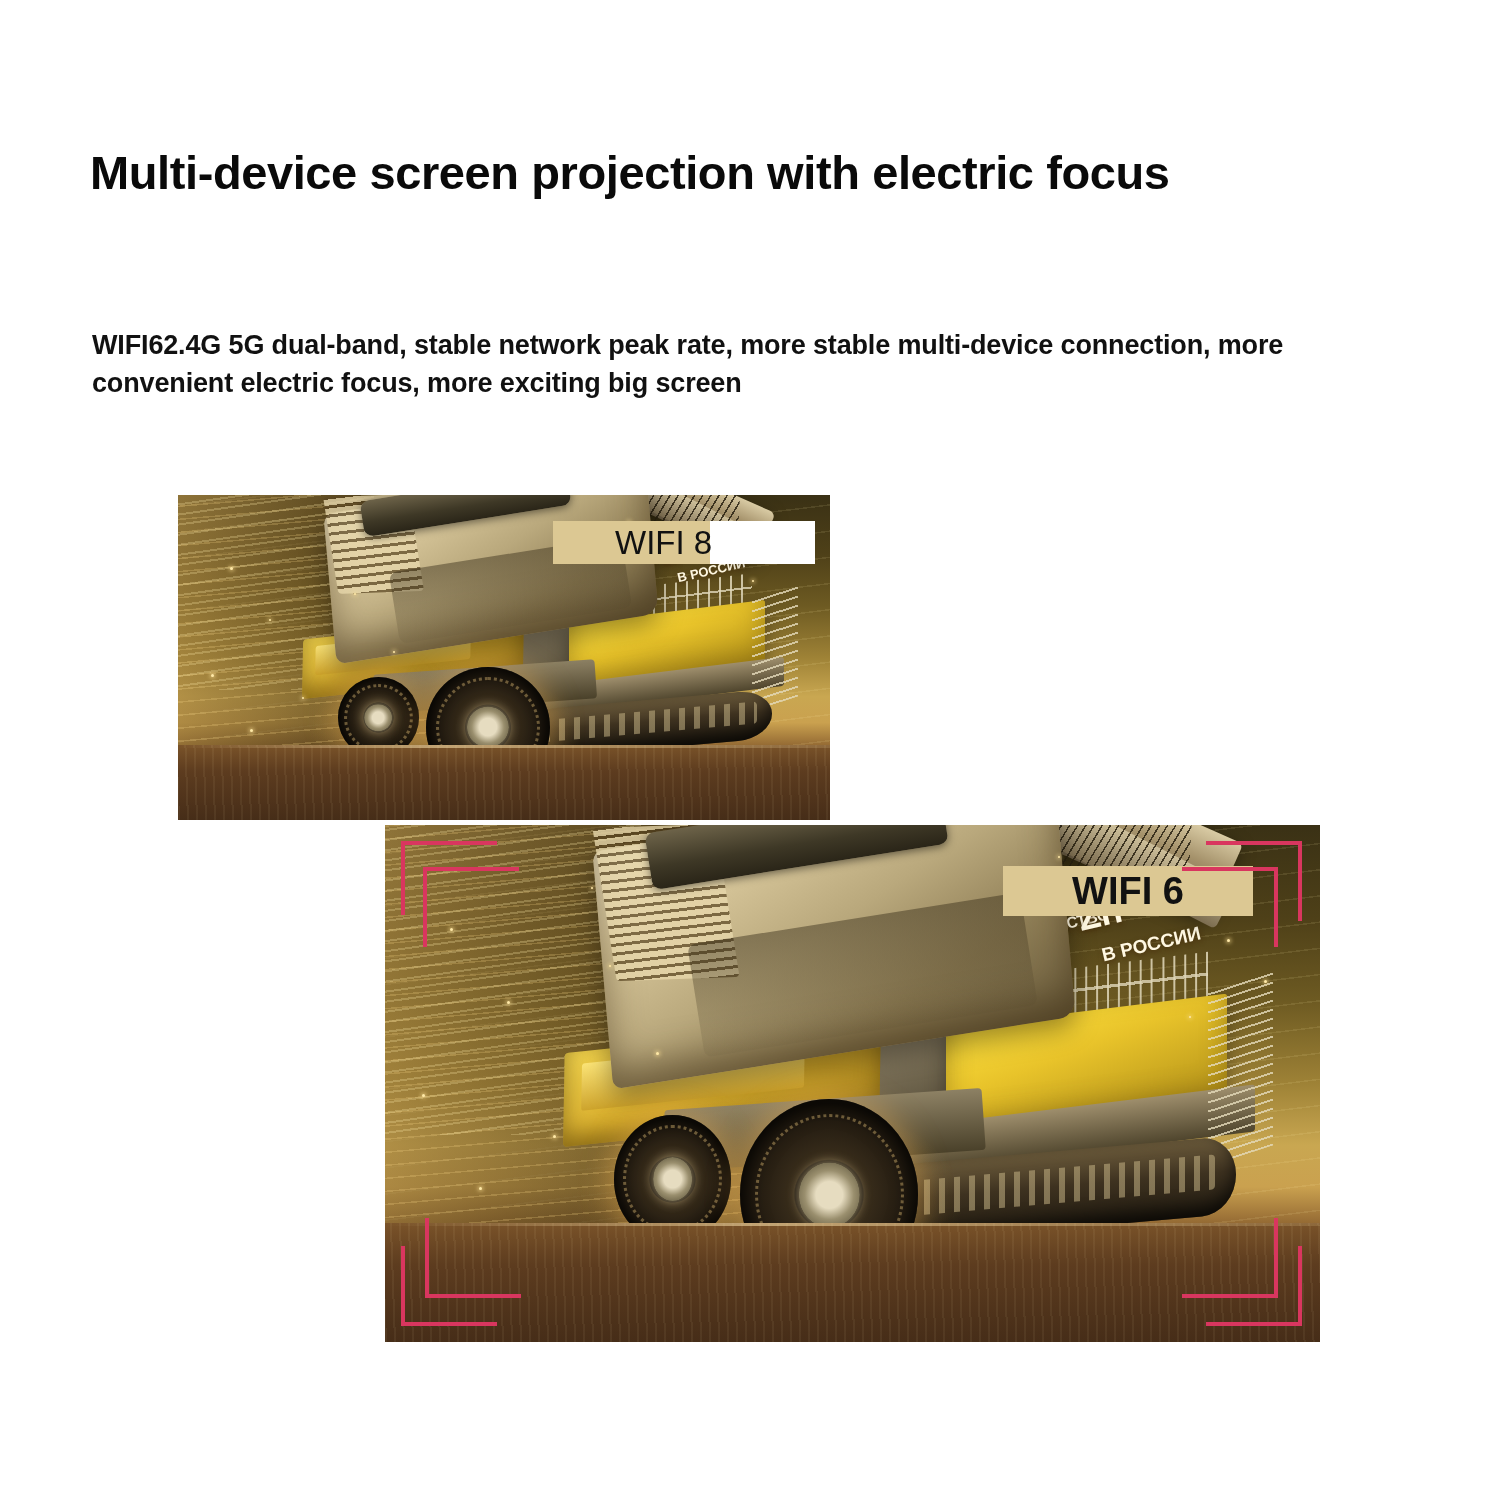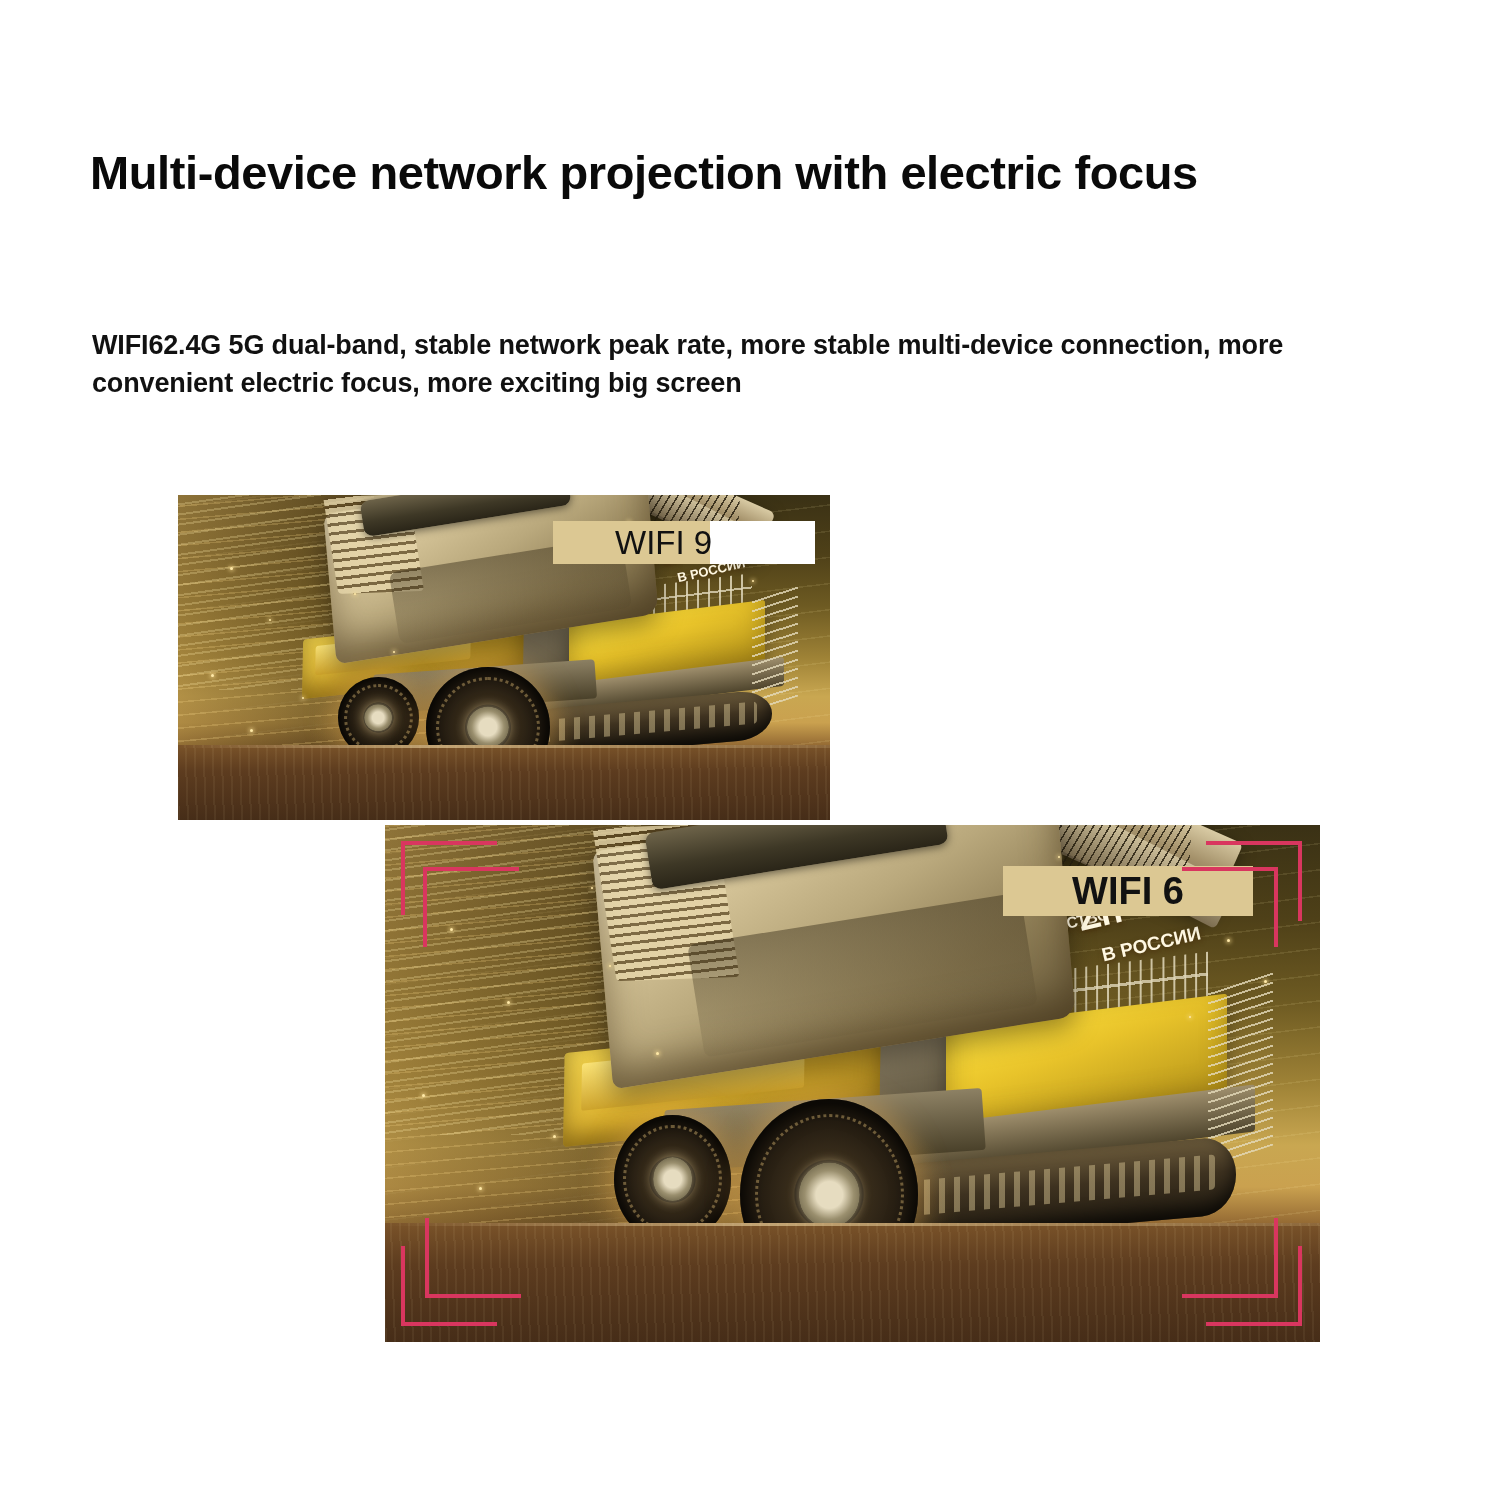--- a/index.html
+++ b/index.html
@@ -281,21 +281,21 @@
     font-weight:bold;
   }
 
   
   .bracket{ position:absolute; z-index:7; }
   .bracket span{ position:absolute; background:#d9365f; display:block; }
 </style>
 </head>
 <body>
 
-<div class="headline">Multi-device network projection with electric focus</div>
+<div class="headline">Multi-device screen projection with electric focus</div>
 
 <div class="subhead">WIFI62.4G 5G dual-band, stable network peak rate, more stable multi-device connection, more convenient electric focus, more exciting big screen</div>
 
 <div class="photo photo-small">
   <div class="scene">
     <div class="sky"></div>
     <div class="streaks"></div>
     <div class="wall"></div>
     <div class="wall2"></div>
     <div class="sun"></div>
@@ -347,21 +347,21 @@
       <i class="dot" style="left:11%;top:72%;width:3px;height:3px"></i>
       <i class="dot" style="left:27%;top:30%;width:2px;height:2px"></i>
       <i class="dot" style="left:33%;top:48%;width:2px;height:2px"></i>
       <i class="dot" style="left:78%;top:12%;width:3px;height:3px"></i>
       <i class="dot" style="left:88%;top:26%;width:2px;height:2px"></i>
       <i class="dot" style="left:69%;top:8%;width:2px;height:2px"></i>
     </div>
   </div>
 </div>
 
-<div class="wifi-label wifi5">WIFI 9</div>
+<div class="wifi-label wifi5">WIFI 8</div>
 
 <div class="photo photo-large">
   <div class="scene">
     <div class="sky"></div>
     <div class="streaks"></div>
     <div class="wall"></div>
     <div class="wall2"></div>
     <div class="sun"></div>
 
     <div class="billboard" style="font-size:19px">

